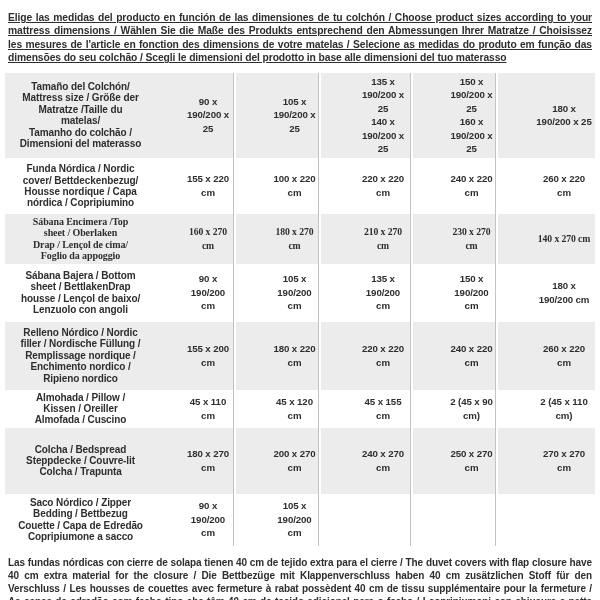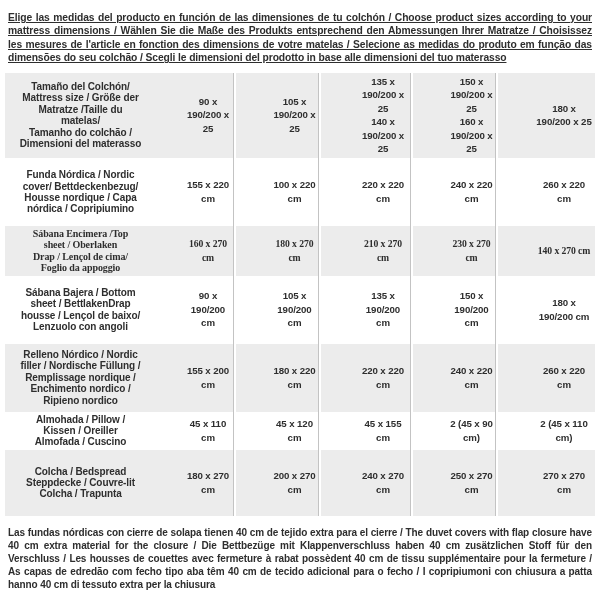--- a/index.html
+++ b/index.html
@@ -47,23 +47,23 @@
   }
   tr.stripe td { background-color:#ececec; }
   
   td.sep {
     background-image:linear-gradient(to right,
       #c3c3c3 0px, #c3c3c3 1px,
       #ffffff 1px, #ffffff 3px,
       rgba(0,0,0,0) 3px);
   }
   table.size-table tr:nth-child(1) { height:58px; }
-  table.size-table tr:nth-child(2) { height:68px; }
+  table.size-table tr:nth-child(2) { height:56px; }
   table.size-table tr:nth-child(3) { height:44px;font-family:Liberation Serif, serif; }
-  table.size-table tr:nth-child(4) { height:68px; }
+  table.size-table tr:nth-child(4) { height:58px; }
   table.size-table tr:nth-child(5) { height:68px; }
   table.size-table tr:nth-child(6) { height:36px; }
   table.size-table tr:nth-child(7) { height:66px; }
   table.size-table tr:nth-child(8) { height:52px; }
   .footnote {
     margin:10px 8px 0 8px;
     font-size:10px;
     line-height:1.32;
     text-align:justify;
     letter-spacing:-0.1px;
@@ -166,18 +166,29 @@
       <td class="label">Colcha / Bedspread
 Steppdecke / Couvre-lit
 Colcha / Trapunta</td>
       <td class="val">180 x 270 cm</td>
       <td class="val sep">200 x 270 cm</td>
       <td class="val sep">240 x 270 cm</td>
       <td class="val sep">250 x 270 cm</td>
       <td class="val sep">270 x 270 cm</td>
     </tr>
 
+    <tr>
+      <td class="label">Saco Nórdico / Zipper
+Bedding / Bettbezug
+Couette  / Capa de Edredão
+Copripiumone a sacco</td>
+      <td class="val">90 x 190/200 cm</td>
+      <td class="val sep">105 x 190/200 cm</td>
+      <td class="val sep"></td>
+      <td class="val sep"></td>
+      <td class="val sep"></td>
+    </tr>
   </tbody>
     </table>
 
   <p class="footnote">Las fundas nórdicas con cierre de solapa tienen 40 cm de tejido extra para el cierre  /  The duvet covers with flap closure have 40 cm extra material for the closure / Die Bettbezüge mit Klappenverschluss haben 40 cm zusätzlichen Stoff für den Verschluss / Les housses de couettes avec fermeture à rabat possèdent 40 cm de tissu supplémentaire pour la fermeture / As capas de edredão com fecho tipo aba têm 40 cm de tecido adicional para o fecho / I copripiumoni con chiusura a patta hanno 40 cm di tessuto extra per la chiusura</p>
 
 </div>
 
 </body></html>

